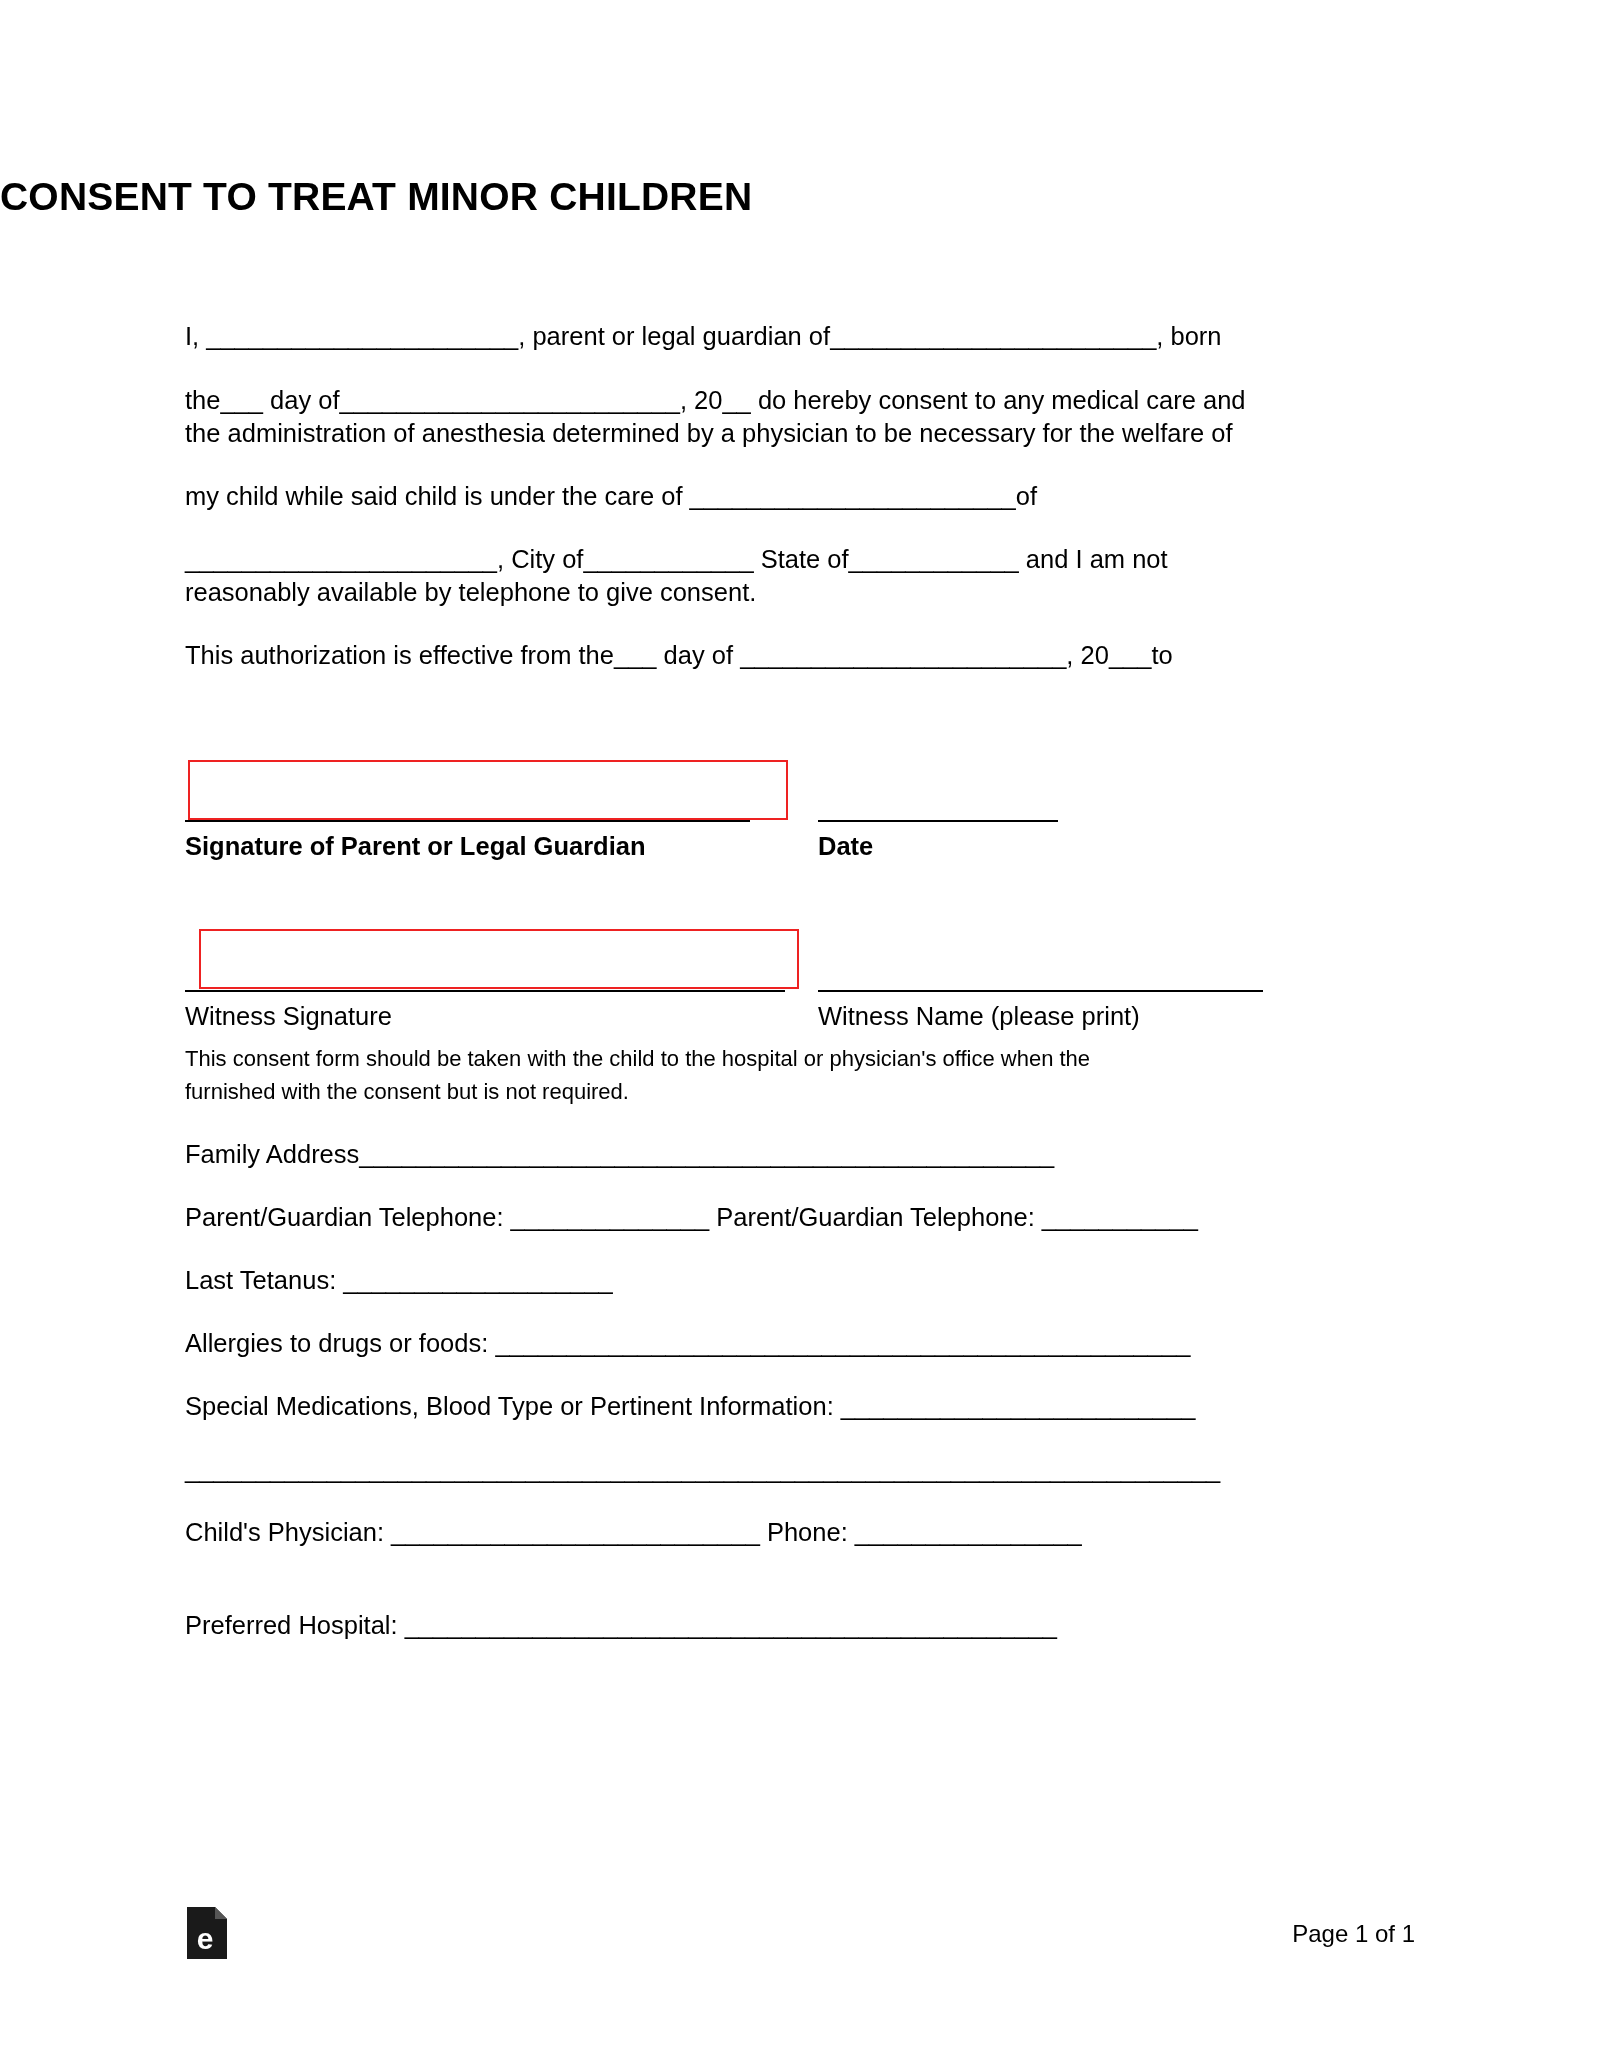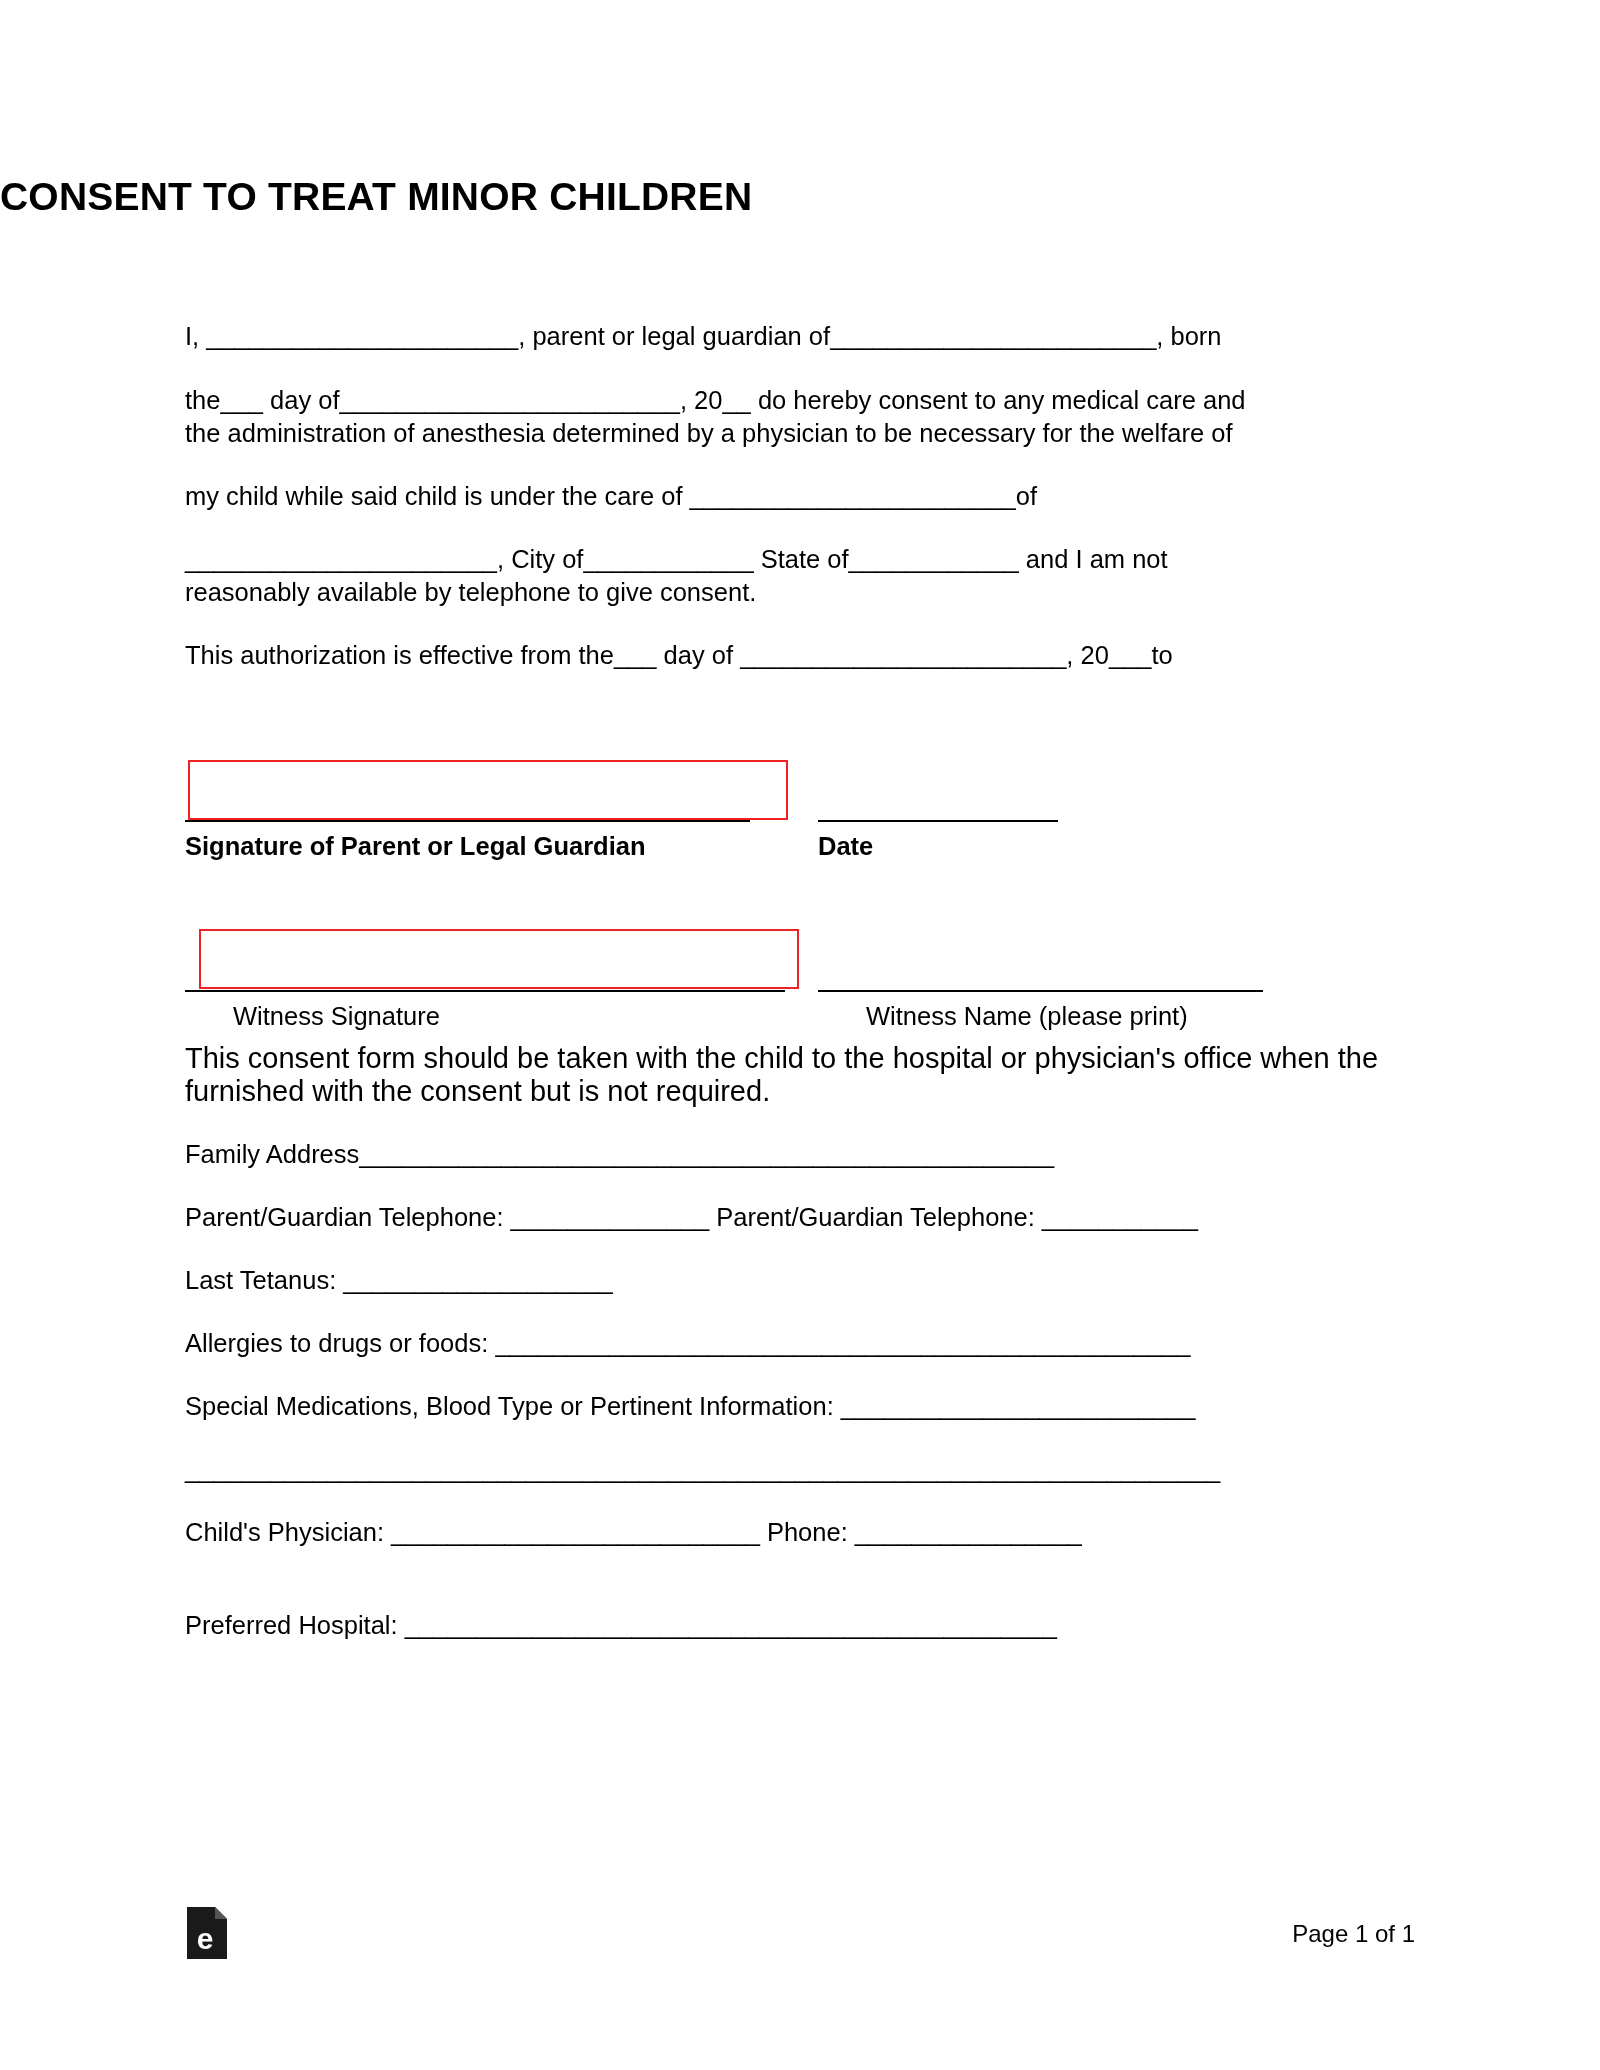--- a/index.html
+++ b/index.html
@@ -57,24 +57,24 @@
     position: absolute;
     border: 2px solid #ee2222;
     box-sizing: border-box;
     background: transparent;
   }
   .sig-label {
     position: absolute;
     font-size: 25.5px;
     font-weight: bold;
   }
-  .sig-label.normal { font-weight: normal; margin-left: 48px; }
+  .sig-label.normal { font-weight: normal; }
 
   .para {
-    font-size: 29px;
+    font-size: 22px;
     line-height: 33px;
     margin: 0;
   }
 
   .footer-logo {
     position: absolute;
     left: 185px;
     top: 1905px;
     width: 44px;
     height: 56px;

